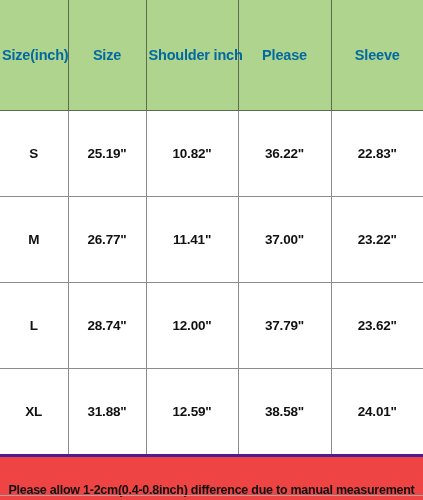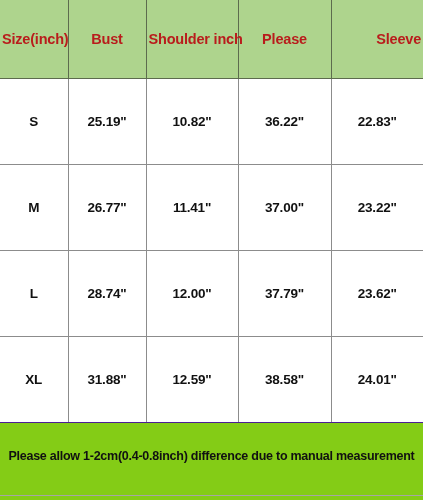--- a/index.html
+++ b/index.html
@@ -31,59 +31,58 @@
   }
   table.chart-table col.c0 { width: 68px; }
   table.chart-table col.c1 { width: 78px; }
   table.chart-table col.c2 { width: 92px; }
   table.chart-table col.c3 { width: 93px; }
   table.chart-table col.c4 { width: 92px; }
 
   thead tr.header-row th {
     background: #aed48d;
     height: 78px;
-    color: #b91c1c;
+    color: #0369a1;
     font-size: 14.5px;
     font-weight: bold;
     text-align: center;
     vertical-align: middle;
-    padding: 0 2px;
+    padding: 16px 2px;
     border-right: 1px solid #5d6b4e;
     border-bottom: 1px solid #5d6b4e;
     letter-spacing: -0.2px;
     white-space: nowrap;
   }
   thead tr.header-row th:last-child {
     border-right: none;
-    text-align: right;
   }
   tbody tr.data-row td {
     height: 85px;
     background: #ffffff;
     color: #111111;
     font-size: 13.5px;
     font-weight: bold;
     text-align: center;
     vertical-align: middle;
     padding: 0 2px;
     border-right: 1px solid #8c8c8c;
     border-bottom: 1px solid #8c8c8c;
     letter-spacing: -0.2px;
     white-space: nowrap;
   }
   tbody tr.data-row td:last-child {
     border-right: none;
   }
   tbody tr.data-row:last-child td {
-    border-bottom: 1px solid #4c1d95;
+    border-bottom: 3px solid #4c1d95;
   }
   .footnote-area {
     flex: 1 0 auto;
     position: relative;
-    background: #84cc16;
+    background: #ef4444;
   }
   .footnote {
     position: absolute;
     top: 26px;
     left: 0;
     width: 423px;
     text-align: center;
     font-size: 12.5px;
     font-weight: bold;
     color: #111111;
@@ -108,21 +107,21 @@
     <colgroup>
       <col class="c0">
         <col class="c1">
         <col class="c2">
         <col class="c3">
         <col class="c4">
     </colgroup>
     <thead>
       <tr class="header-row">
         <th>Size(inch)</th>
-        <th>Bust</th>
+        <th>Size</th>
         <th>Shoulder inch</th>
         <th>Please</th>
         <th>Sleeve</th>
       </tr>
     </thead>
     <tbody>
       <tr class="data-row">
         <td>S</td>
         <td>25.19"</td>
         <td>10.82"</td>

